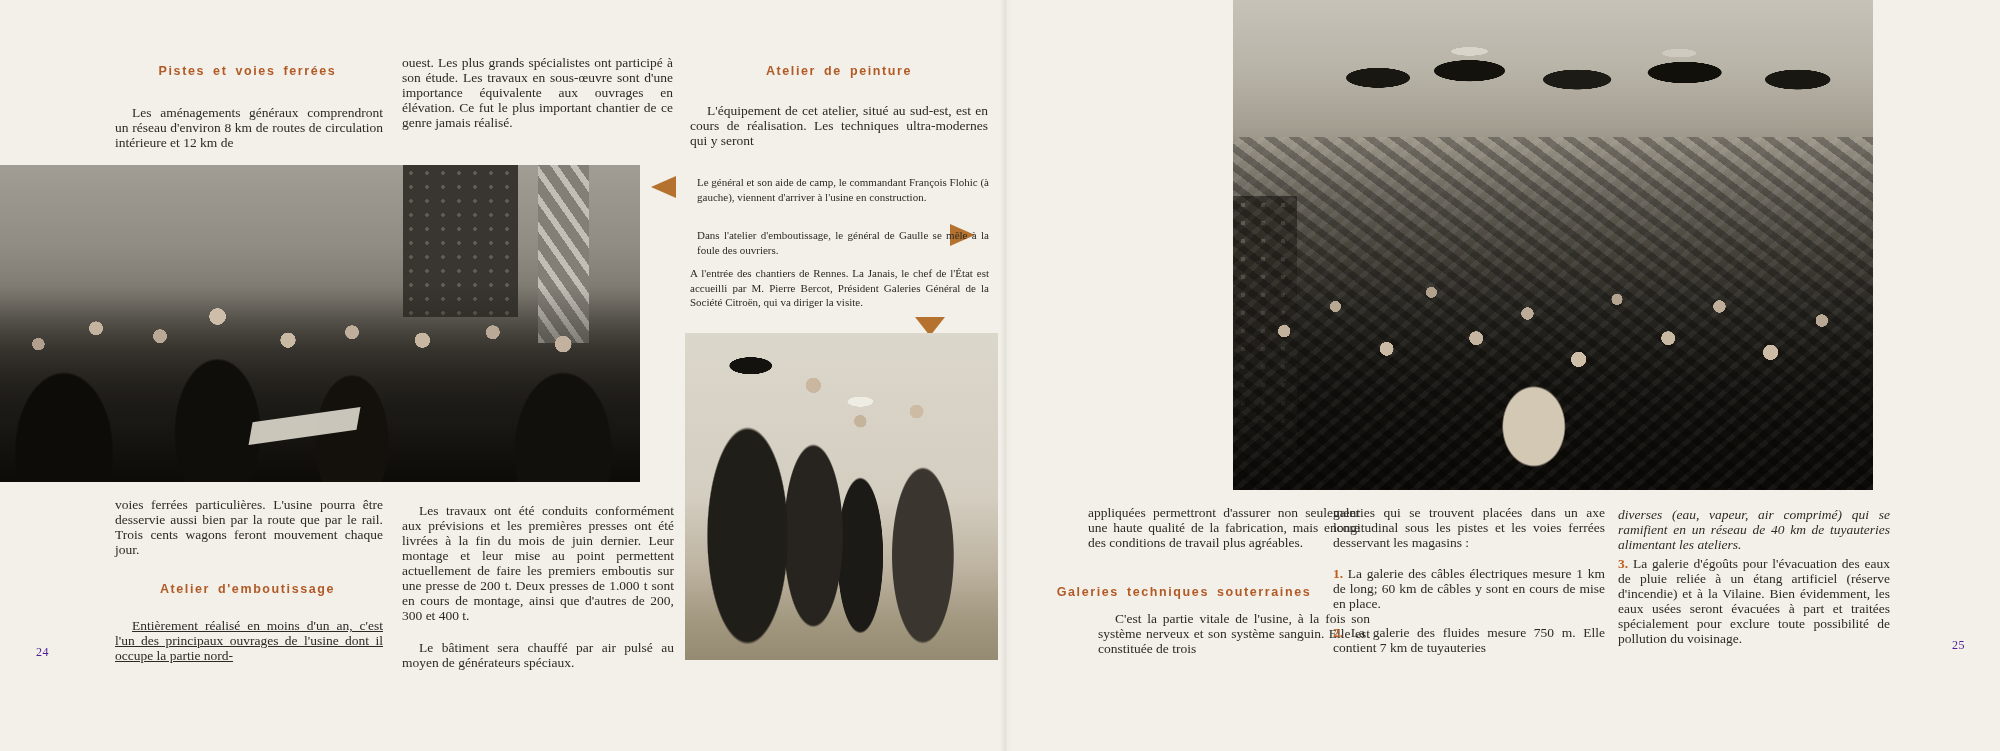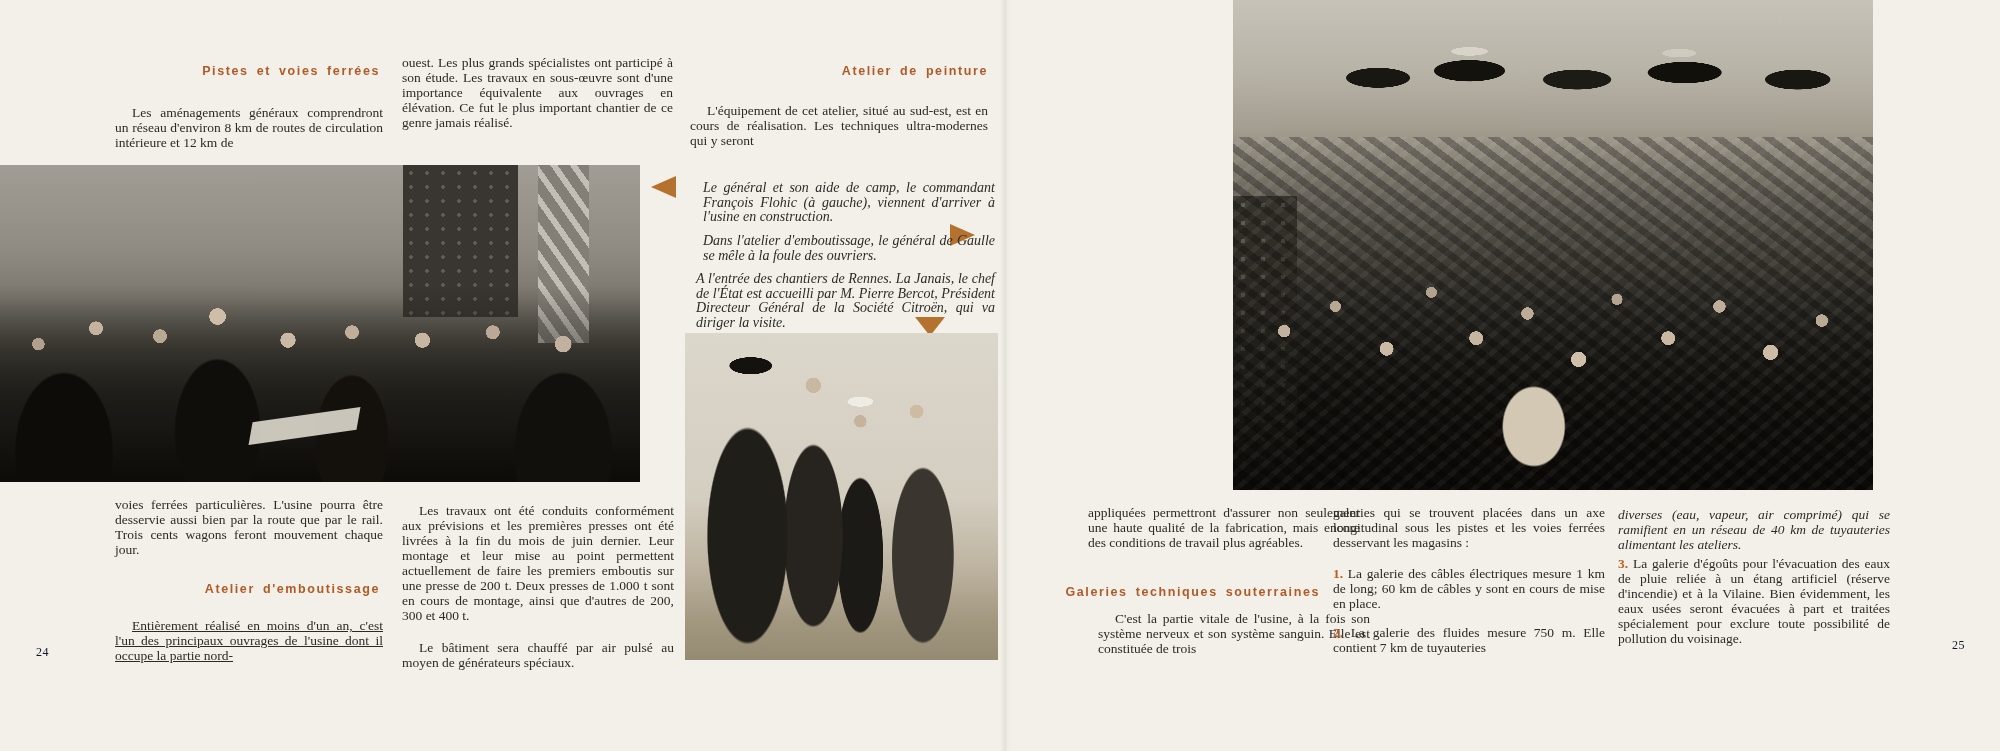--- a/index.html
+++ b/index.html
@@ -4,23 +4,23 @@
 <style>
   html,body{margin:0;padding:0;}
   body{width:2000px;height:751px;background:#f3f0e9;font-family:"Liberation Serif","DejaVu Serif",serif;color:#2b2a26;}
   .spread{position:relative;width:2000px;height:751px;overflow:hidden;background:#f3f0e9;}
   .gutter{position:absolute;left:1000px;top:0;width:12px;height:751px;
     background:linear-gradient(90deg,rgba(0,0,0,0) 0,rgba(90,85,75,.10) 45%,rgba(90,85,75,.03) 60%,rgba(0,0,0,0) 100%);}
   
   .body-par{position:absolute;font-size:13.5px;line-height:15px;text-align:justify;margin:0;}
   .ind{text-indent:17px;}
   .heading{position:absolute;font-family:"Liberation Sans","DejaVu Sans",sans-serif;font-weight:bold;
-    font-size:12.5px;letter-spacing:1.6px;word-spacing:3px;color:#b15a26;text-align:right;white-space:nowrap;}
-  .caption{position:absolute;font-style:italic;font-size:14px;line-height:14.6px;text-align:justify;margin:6px;}
-  .pagenum{position:absolute;font-size:12px;color:#0f172a;letter-spacing:.5px;}
+    font-size:12.5px;letter-spacing:1.6px;word-spacing:3px;color:#b15a26;text-align:center;white-space:nowrap;}
+  .caption{position:absolute;font-size:11px;line-height:14.6px;text-align:justify;margin:0;}
+  .pagenum{position:absolute;font-size:12px;color:#4c1d95;letter-spacing:.5px;}
   .num{color:#bf5d1f;font-weight:bold;}
   
   .arrow{position:absolute;width:0;height:0;}
   .arrow-left{border-top:11px solid transparent;border-bottom:11px solid transparent;border-right:25px solid #b5722f;}
   .arrow-right{border-top:11px solid transparent;border-bottom:11px solid transparent;border-left:25px solid #b5722f;}
   .arrow-down{border-left:15px solid transparent;border-right:15px solid transparent;border-top:19px solid #b5722f;}
   
   .photo{position:absolute;overflow:hidden;}
   .photo1{left:0;top:165px;width:640px;height:317px;
     background:linear-gradient(180deg,#a19d94 0%,#908c84 26%,#7b776e 42%,#4c4942 58%,#23211c 80%,#15130f 100%);}
@@ -132,21 +132,21 @@
     <div class="heading h-peinture">Atelier de peinture</div>
 
     <p class="body-par ind p-equipement">L'équipement de cet atelier, situé au sud-est, est en cours de réalisation. Les techniques ultra-modernes qui y seront</p>
 
     <div class="arrow arrow-left arw-l"></div>
     <p class="caption cap1">Le général et son aide de camp, le commandant François Flohic (à gauche), viennent d'arriver à l'usine en construction.</p>
 
     <div class="arrow arrow-right arw-r"></div>
     <p class="caption cap2">Dans l'atelier d'emboutissage, le général de Gaulle se mêle à la foule des ouvriers.</p>
 
-    <p class="caption cap3">A l'entrée des chantiers de Rennes. La Janais, le chef de l'État est accueilli par M. Pierre Bercot, Président Directeur Général de la Société Citroën, qui va diriger la visite.</p>
+    <p class="caption cap3">A l'entrée des chantiers de Rennes. La Janais, le chef de l'État est accueilli par M. Pierre Bercot, Président Galeries Général de la Société Citroën, qui va diriger la visite.</p>
     <div class="arrow arrow-down arw-d"></div>
 
     <div class="photo photo1">
       <div class="ph1-panel"></div>
       <div class="ph1-girder"></div>
       <div class="ph1-crowd"></div>
       <div class="ph1-paper"></div>
     </div>
 
     <div class="photo photo2">

